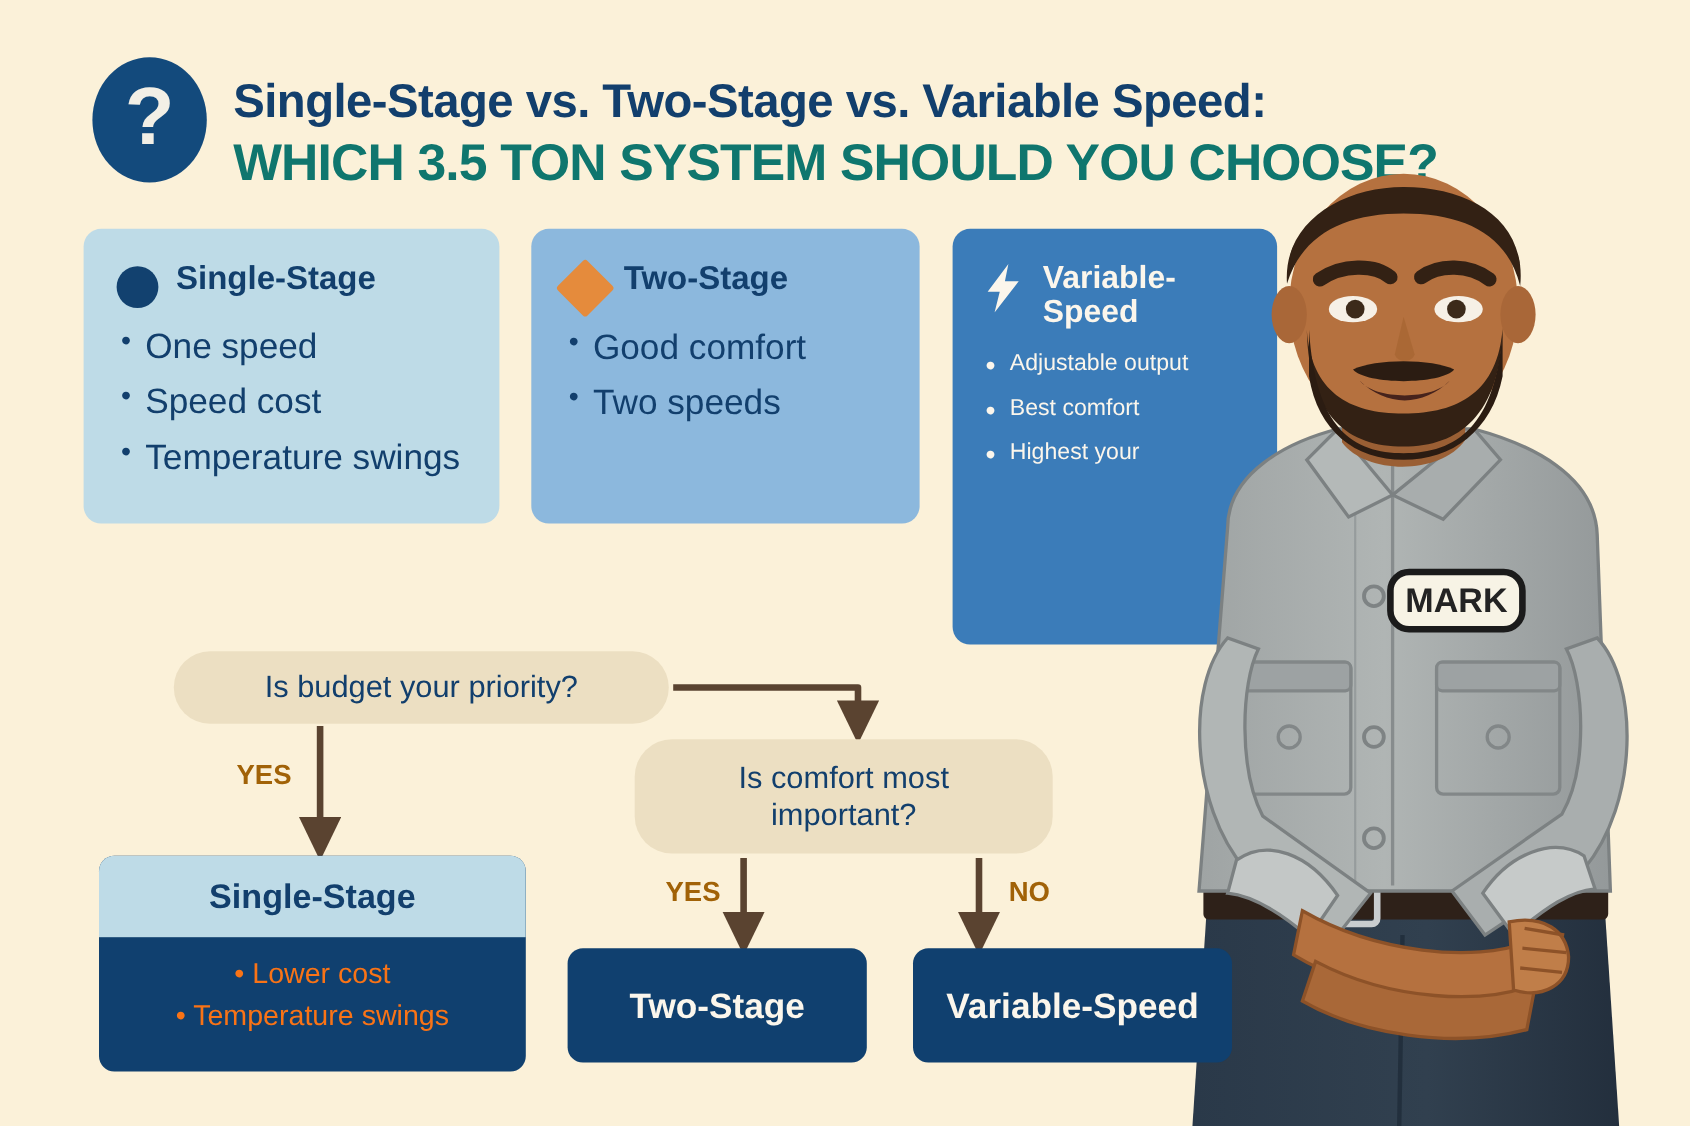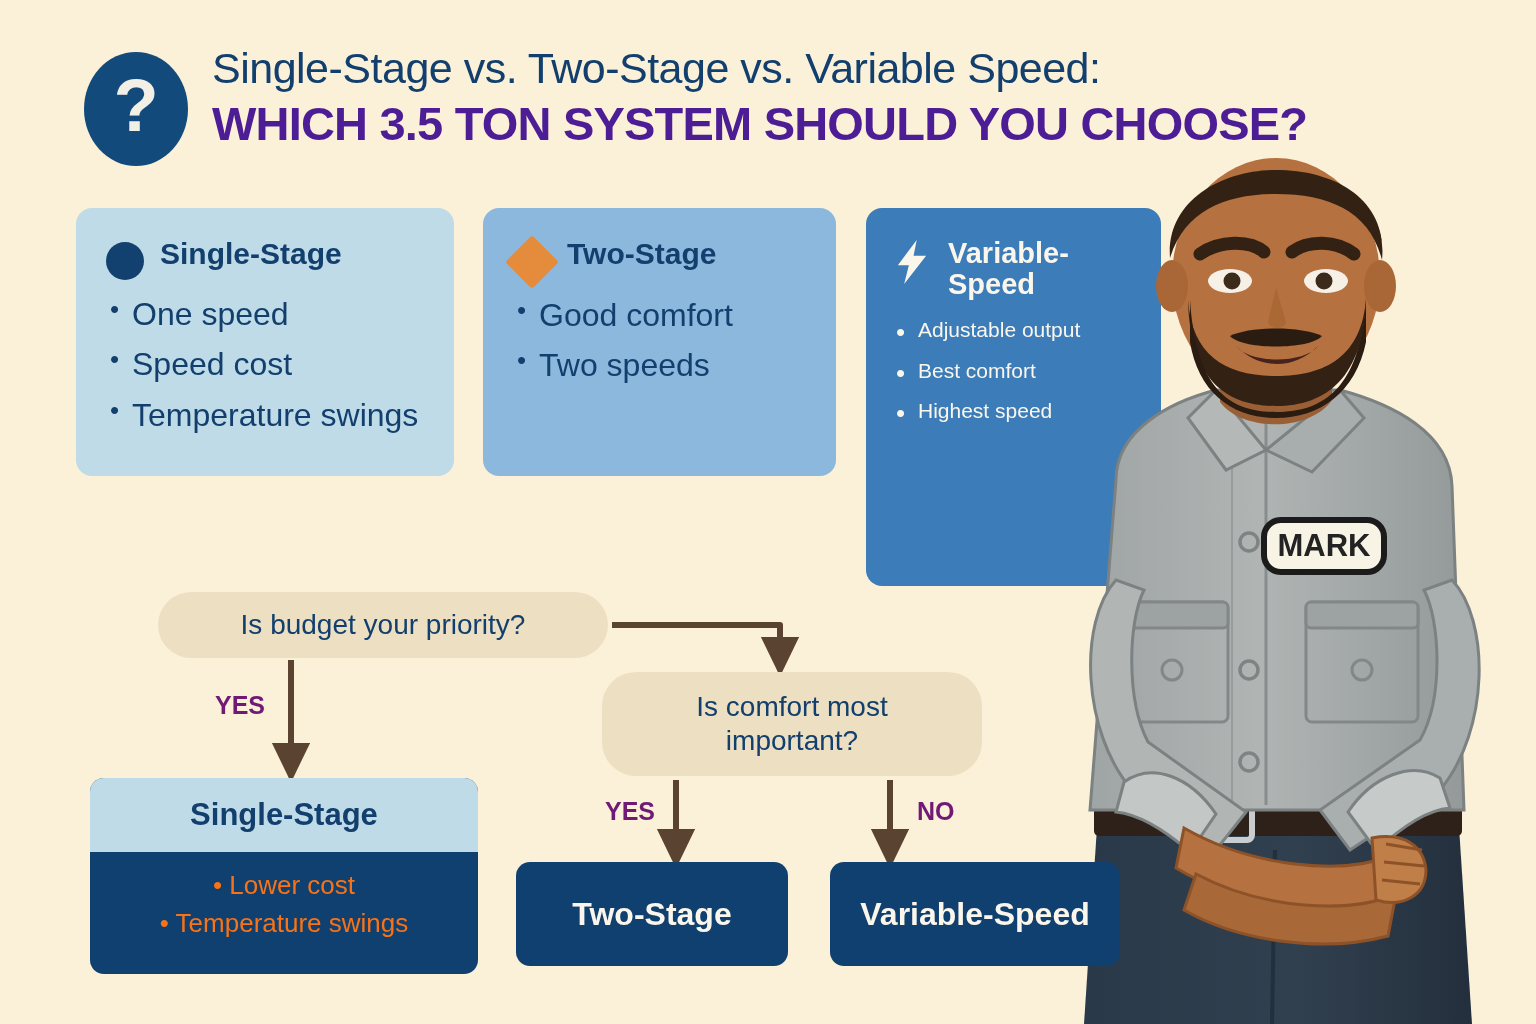--- a/index.html
+++ b/index.html
@@ -18,25 +18,25 @@
     position:absolute; left:0; top:8px; width:104px; height:114px;
     border-radius:50%; background:#134a7c;
     display:flex; align-items:center; justify-content:center;
   }
   #qmark span {
     color:#f2efe6; font-size:74px; font-weight:bold; line-height:1;
     font-family:"Liberation Sans", sans-serif; transform:translateY(-3px);
   }
   #title-lines { position:absolute; left:128px; top:0; width:1220px; }
   .title-1 {
-    color:#123f6d; font-size:43px; font-weight:normal; letter-spacing:-0.5px;
-    line-height:1.12; white-space:nowrap;
+    color:#123f6d; font-size:43px; font-weight:bold; letter-spacing:-0.5px;
+    line-height:1.12; white-space:nowrap;margin-top:24px;
   }
   .title-2 {
-    color:#4c1d95; font-size:47px; font-weight:bold; letter-spacing:-0.8px;
+    color:#0f766e; font-size:47px; font-weight:bold; letter-spacing:-0.8px;
     line-height:1.12; white-space:nowrap; margin-top:6px;
   }
 
   
   .card { position:absolute; border-radius:16px; }
   .card-head { display:flex; align-items:flex-start; gap:16px; }
   .card-title { font-size:30px; font-weight:bold; line-height:1.06; }
   .card-list { list-style:none; margin-top:14px; }
   .card-list li {
     font-size:32px; line-height:1.26; margin-bottom:10px;
@@ -85,24 +85,24 @@
     color:#123f6d; font-size:40px; font-weight:bold; letter-spacing:-0.5px;
   }
 
   
   .decision {
     position:absolute; background:#ecdfc2; border-radius:34px;
     display:flex; align-items:center; justify-content:center; text-align:center;
     color:#123f6d; font-size:28px; line-height:1.22; padding:24px 26px;
   }
   #dec-budget  { left:158px; top:592px; width:450px; height:66px; }
-  #dec-comfort { left:602px; top:672px; width:380px; height:104px; }
+  #dec-comfort { left:577px; top:672px; width:380px; height:104px; }
 
   .edge-label {
-    position:absolute; color:#701a75; font-size:25px; font-weight:bold;
+    position:absolute; color:#a16207; font-size:25px; font-weight:bold;
   }
   #lbl-yes-1 { left:215px; top:691px; }
   #lbl-yes-2 { left:605px; top:797px; }
   #lbl-no-1  { left:917px; top:797px; }
 
   .result { position:absolute; border-radius:14px; overflow:hidden; }
 
   #res-single { left:90px; top:778px; width:388px; height:196px; background:#10406f; }
   #res-single .res-head {
     height:74px; background:#bedbe7; color:#123f6d;
@@ -169,21 +169,21 @@
   <div class="card" id="card-var">
     <div class="card-head">
       <svg class="bolt-icon" viewBox="0 0 24 28">
         <polygon points="15,0 3,16 10,16 7,28 21,10 13,10" fill="#fbf6ec"></polygon>
       </svg>
       <div class="card-title">Variable-Speed</div>
     </div>
     <ul class="card-list">
       <li>Adjustable output</li>
       <li>Best comfort</li>
-      <li>Highest speed</li>
+      <li>Highest your</li>
     </ul>
   </div>
 
   <svg id="tech" viewBox="0 0 516 874">
     <defs>
       <linearGradient id="shirtG" x1="0" y1="0" x2="1" y2="0">
         <stop offset="0%" stop-color="#9fa4a4"></stop>
         <stop offset="45%" stop-color="#b0b5b4"></stop>
         <stop offset="100%" stop-color="#94999a"></stop>
       </linearGradient>

